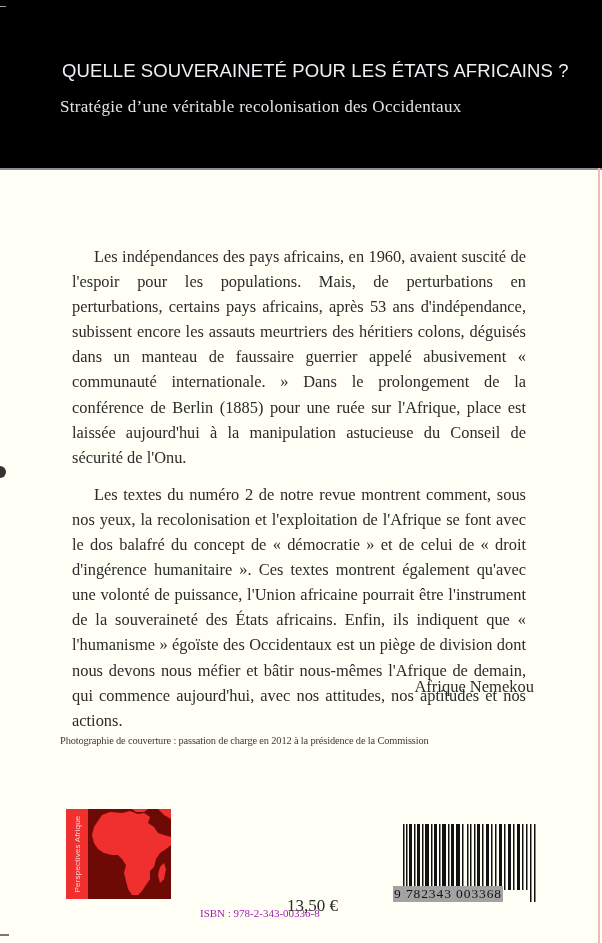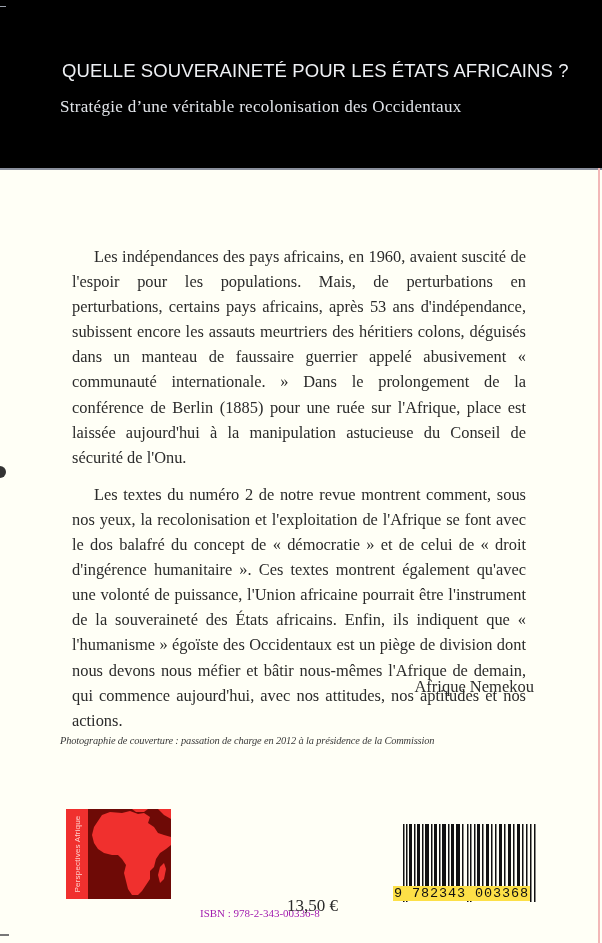--- a/index.html
+++ b/index.html
@@ -48,21 +48,21 @@
     }
     .signature {
       position: absolute; right: 68px; top: 677px;
       font-size: 16.5px; color: #2b2b2b; white-space: nowrap;
     }
     .caption {
       position: absolute; left: 60px; top: 733px; width: 480px;
       font-size: 10.4px; line-height: 16px; color: #3a3a3a;
       letter-spacing: -0.15px;
     }
-    .caption div { white-space: nowrap; font-style: italic; }
+    .caption div { white-space: nowrap; }
     .logo {
       position: absolute; left: 66px; top: 809px; width: 105px; height: 90px;
       background: #6e0a06; overflow: hidden;
     }
     .logo .strip {
       position: absolute; left: 0; top: 0; width: 22px; height: 90px;
       background: #f0302e;
     }
     .logo .strip-text {
       position: absolute; left: 11px; top: 45px;
@@ -77,23 +77,23 @@
     }
     .price {
       position: absolute; left: 287px; top: 884px;
       font-size: 17px; color: #2b2b2b; white-space: nowrap; margin-top: 12px;
     }
     .barcode {
       position: absolute; left: 403px; top: 824px; width: 134px; height: 78px;
     }
     .barcode-digits {
       position: absolute; left: 393px; top: 886px;
-      font-family: Liberation Mono, monospace;
+      font-family: Liberation Serif, serif;
       font-size: 13.5px; color: #111; letter-spacing: 0.9px; white-space: nowrap;
-      background: #fde047; padding: 0 1px;
+      background: #a3a3a3; padding: 0 1px;
     }
     .bottom-mark {
       position: absolute; left: 0; top: 934px; width: 9px; height: 2px; background: #777;
     }
   </style>
 </head>
 <body>
 
 <div class="page">
 

